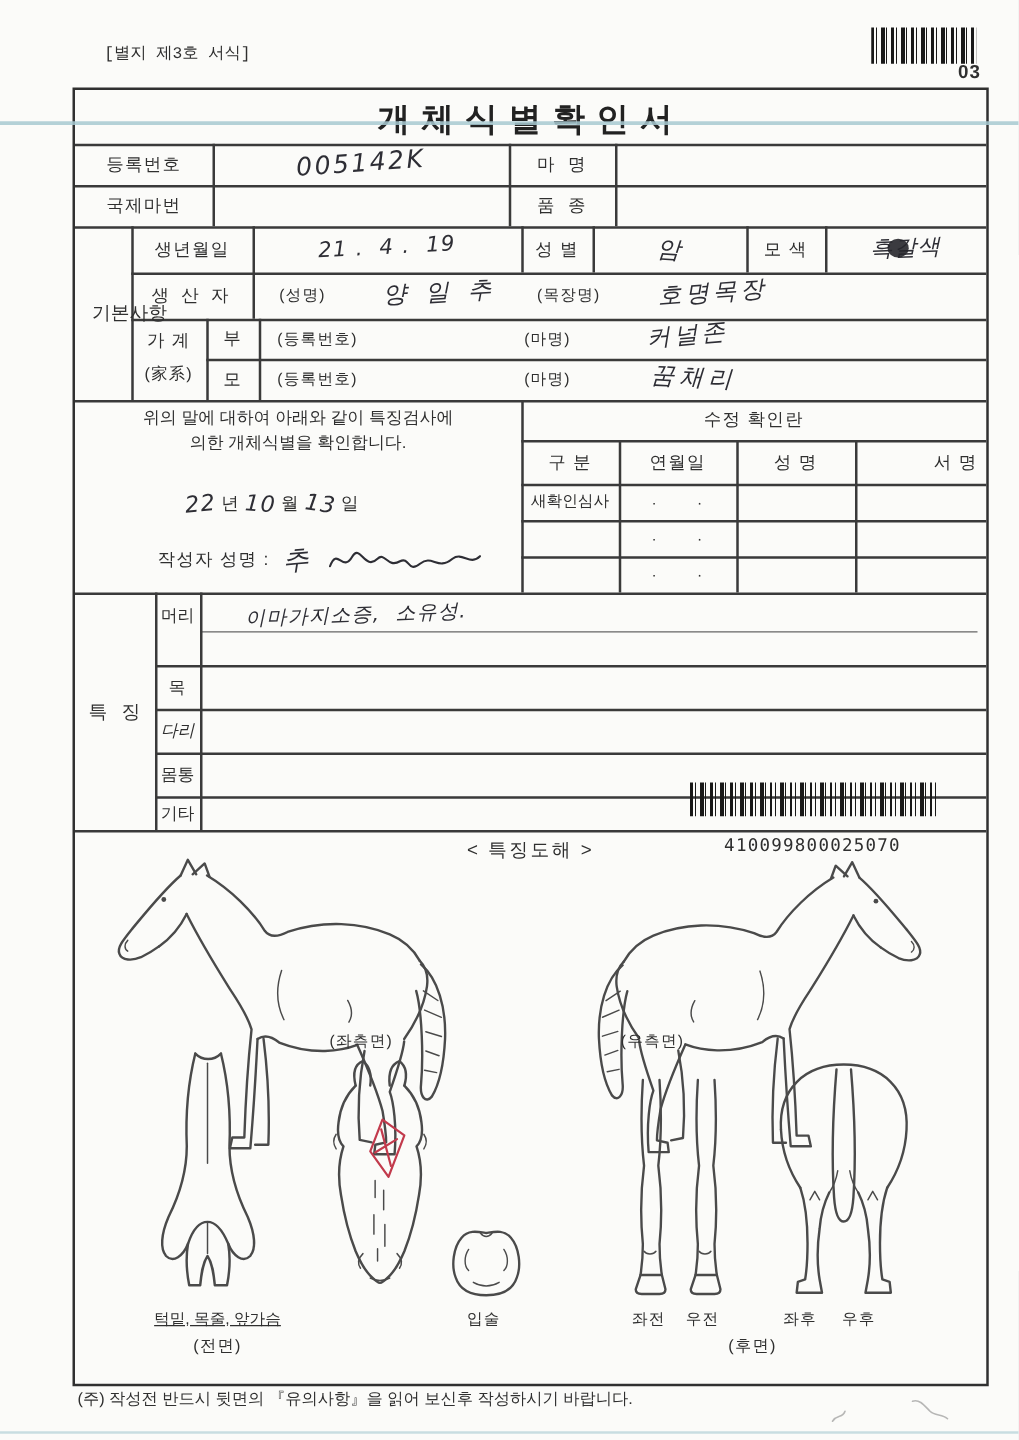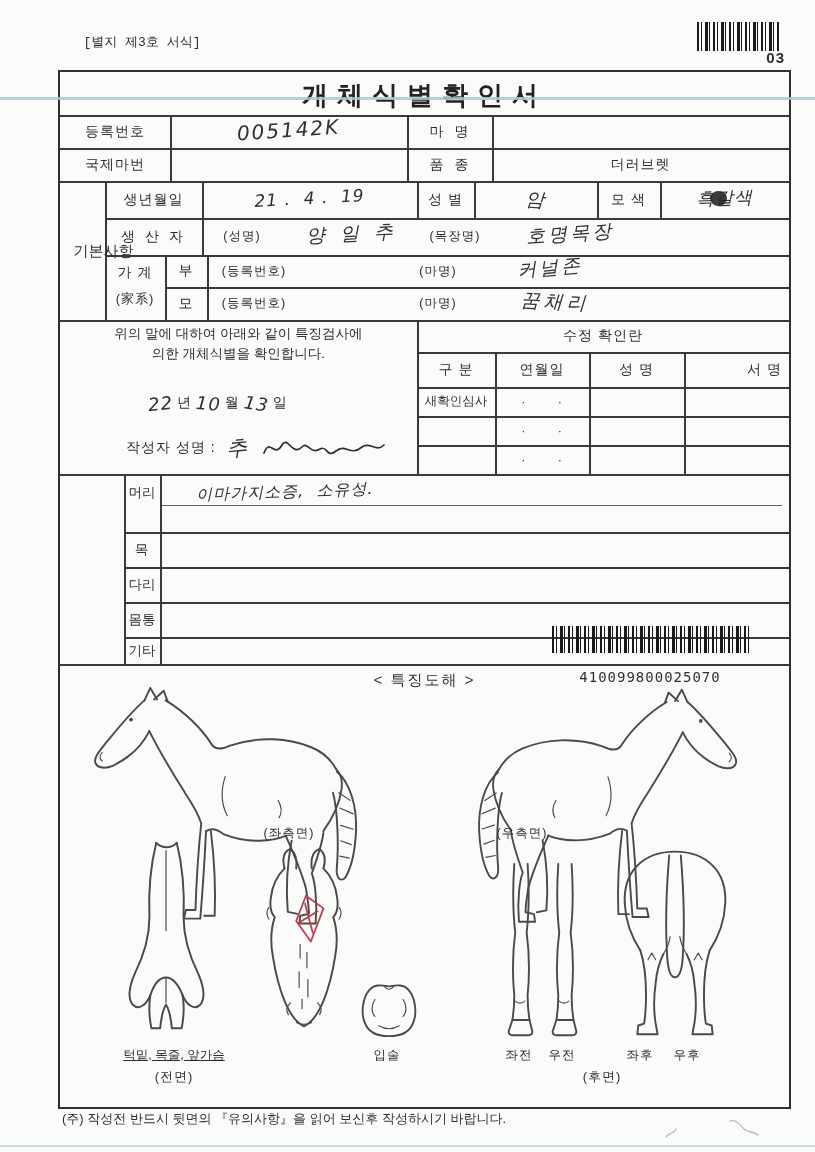--- a/index.html
+++ b/index.html
@@ -79,21 +79,20 @@
 
     <div class="title">개체식별확인서</div>
 
     <div class="c" style="left:0;top:43px;width:110px;height:33px;">등록번호</div>
     <div class="c hand" style="left:110px;top:41px;width:237px;height:33px;font-size:20px;transform:rotate(-4deg);letter-spacing:2px;">005142K</div>
     <div class="c" style="left:347px;top:43px;width:85px;height:33px;">마  명</div>
     <div class="c" style="left:432px;top:43px;width:297px;height:33px;"></div>
     <div class="c" style="left:0;top:76px;width:110px;height:33px;">국제마번</div>
     <div class="c" style="left:110px;top:76px;width:237px;height:33px;"></div>
     <div class="c" style="left:347px;top:76px;width:85px;height:33px;">품  종</div>
-    <div class="c" style="left:432px;top:76px;width:297px;height:33px;">더러브렛</div>
 
     <div class="c" style="left:0;top:109px;width:45px;height:139px;">
       <span class="vert">기본사항</span>
     </div>
     <div class="c" style="left:45px;top:109px;width:97px;height:37px;">생년월일</div>
     <div class="c hand" style="left:142px;top:107px;width:215px;height:37px;font-size:17px;transform:rotate(-3deg);">21 .  4 .  19</div>
     <div class="c" style="left:357px;top:109px;width:57px;height:37px;">성 별</div>
     <div class="c hand" style="left:414px;top:109px;width:123px;height:37px;font-size:19px;transform:rotate(4deg);">암</div>
     <div class="c" style="left:537px;top:109px;width:63px;height:37px;">모 색</div>
     <div class="c hand" style="left:600px;top:107px;width:129px;height:37px;font-size:18px;transform:rotate(-2deg);">흑갈색</div>
@@ -146,25 +145,26 @@
     <div class="c small" style="left:624px;top:315px;width:105px;height:29px;"></div>
     <div class="c" style="left:357px;top:344px;width:78px;height:29px;font-size:12.5px;"></div>
     <div class="c small" style="left:435px;top:344px;width:94px;height:29px;">·       ·</div>
     <div class="c small" style="left:529px;top:344px;width:95px;height:29px;"></div>
     <div class="c small" style="left:624px;top:344px;width:105px;height:29px;"></div>
     <div class="c" style="left:357px;top:373px;width:78px;height:29px;font-size:12.5px;"></div>
     <div class="c small" style="left:435px;top:373px;width:94px;height:29px;">·       ·</div>
     <div class="c small" style="left:529px;top:373px;width:95px;height:29px;"></div>
     <div class="c small" style="left:624px;top:373px;width:105px;height:29px;"></div>
 
+    <div class="c" style="left:0;top:402px;width:64px;height:190px;font-size:15px;">특  징</div>
     <div class="c" style="left:64px;top:406px;width:36px;height:30px;font-size:13.5px;letter-spacing:0;">머리</div>
     <div class="c hand left" style="left:136px;top:402px;width:340px;height:30px;font-size:16px;transform:rotate(-2deg);">이마가지소증,  소유성.</div>
     <div class="c" style="left:64px;top:460px;width:36px;height:35px;font-size:13.5px;">목</div>
     <div class="c left" style="left:136px;top:460px;width:400px;height:35px;"></div>
-    <div class="c" style="left:64px;top:495px;width:36px;height:35px;font-size:13.5px;letter-spacing:0;">다리</div>
+    <div class="c" style="left:64px;top:495px;width:36px;height:35px;font-size:13.5px;letter-spacing:0;font-style:italic;">다리</div>
     <div class="c left" style="left:136px;top:495px;width:400px;height:35px;"></div>
     <div class="c" style="left:64px;top:530px;width:36px;height:35px;font-size:13.5px;letter-spacing:0;">몸통</div>
     <div class="c left" style="left:136px;top:530px;width:300px;height:35px;"></div>
     <div class="c" style="left:64px;top:565px;width:36px;height:27px;font-size:13.5px;letter-spacing:0;">기타</div>
     <div class="c left" style="left:136px;top:565px;width:300px;height:27px;"></div>
     <div class="abs bc" style="left:492px;top:554px;width:197px;height:27px;"></div>
     <div class="c mono" style="left:480px;top:581px;width:220px;height:16px;font-size:14px;letter-spacing:1px;margin-top:16px;">410099800025070</div>
 
     <div class="c" style="left:0;top:597px;width:729px;height:22px;font-size:15px;font-weight:normal;letter-spacing:2px;">&lt; 특징도해 &gt;</div>
 

